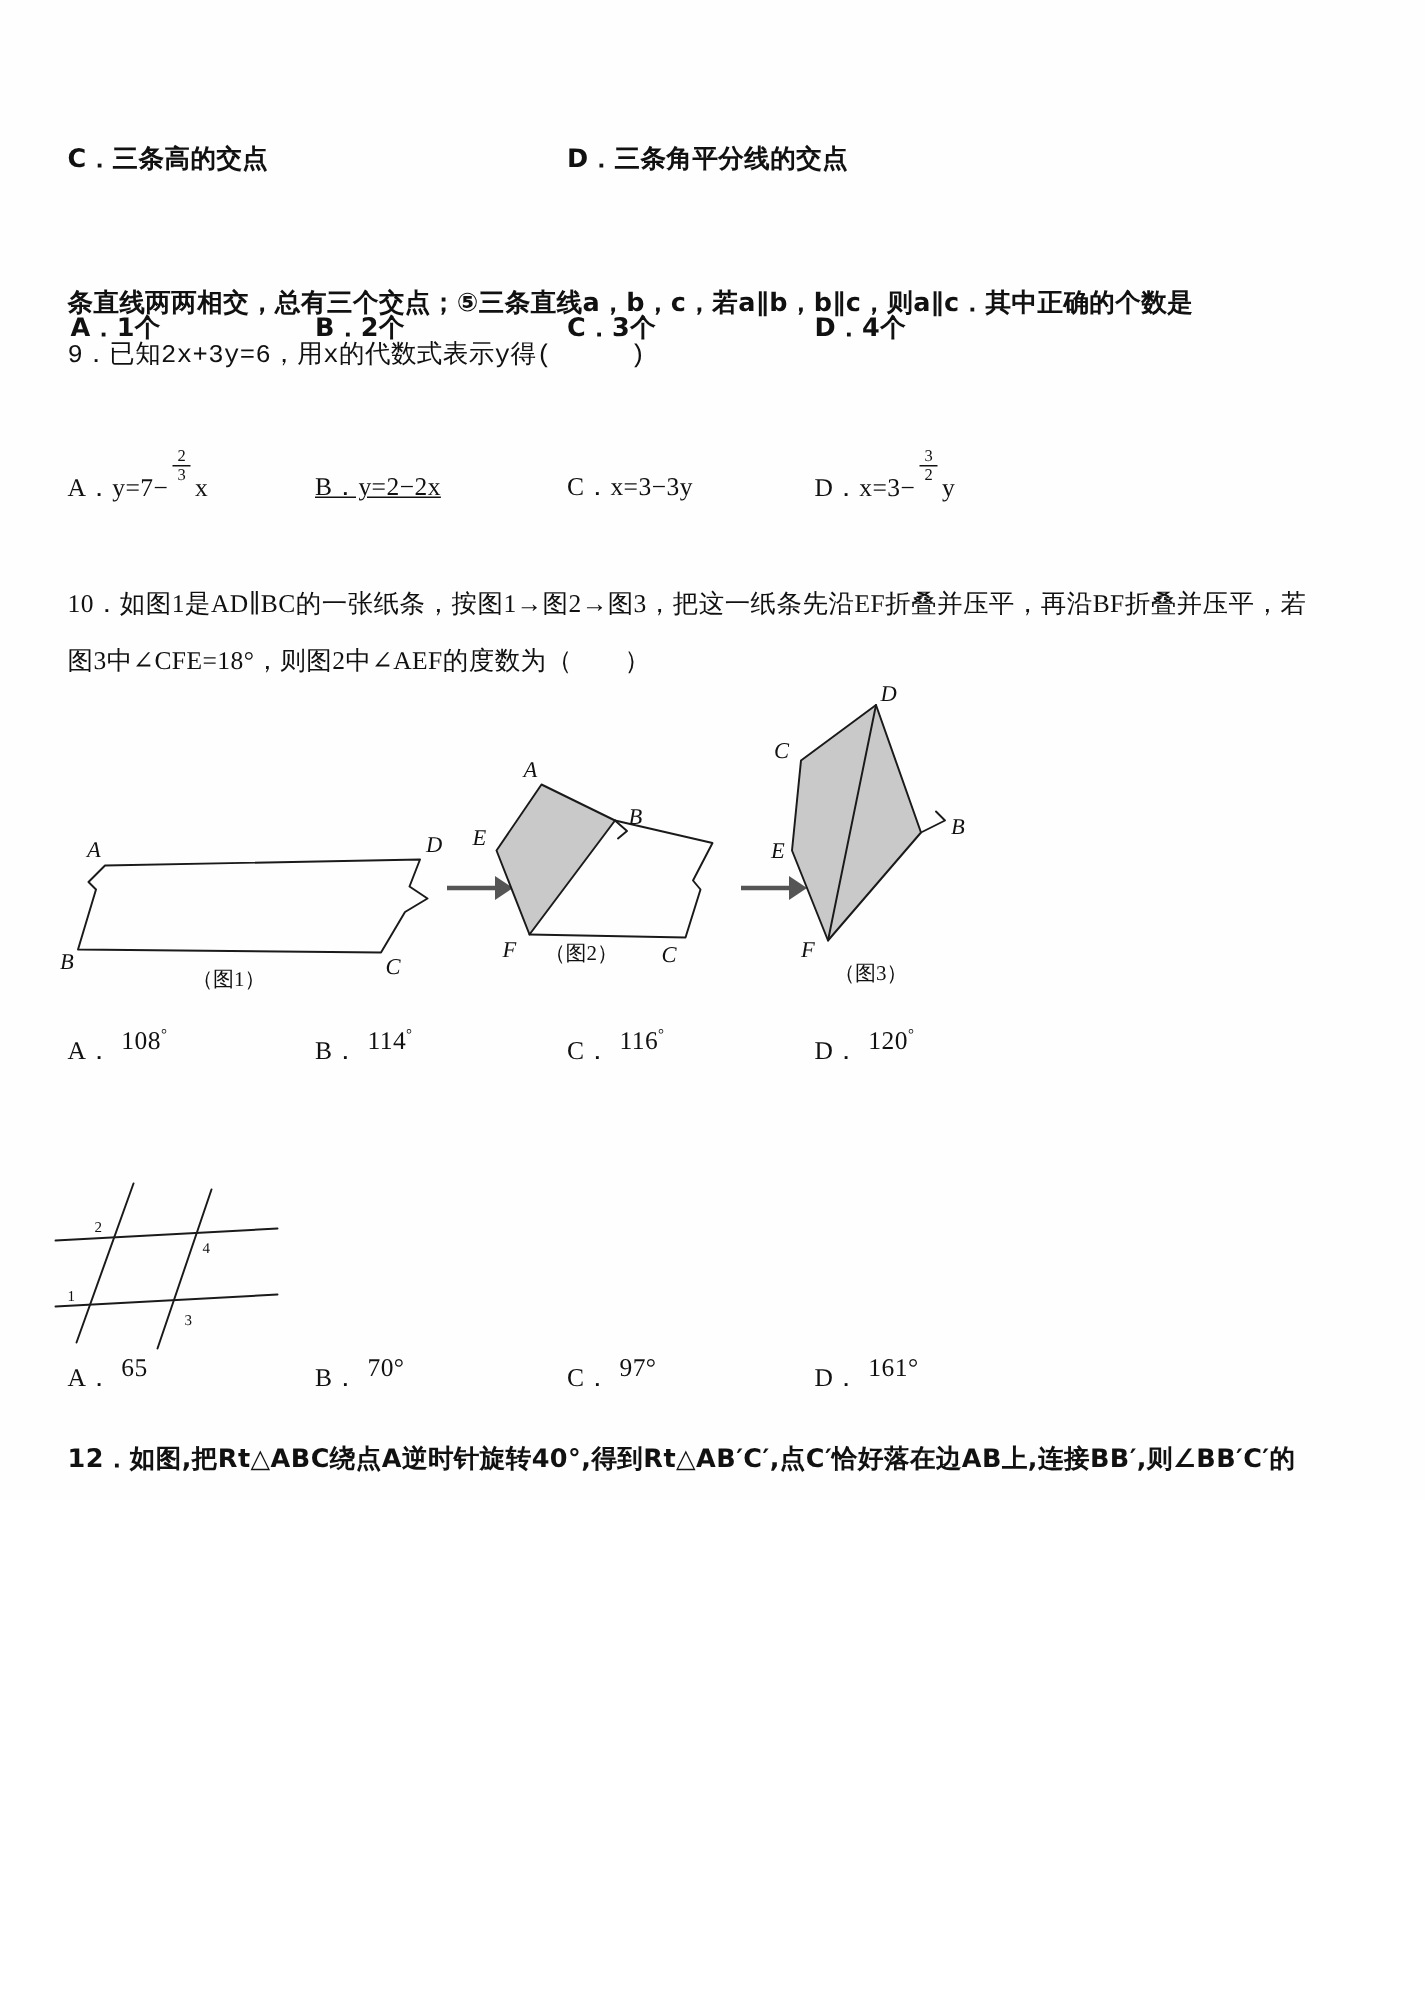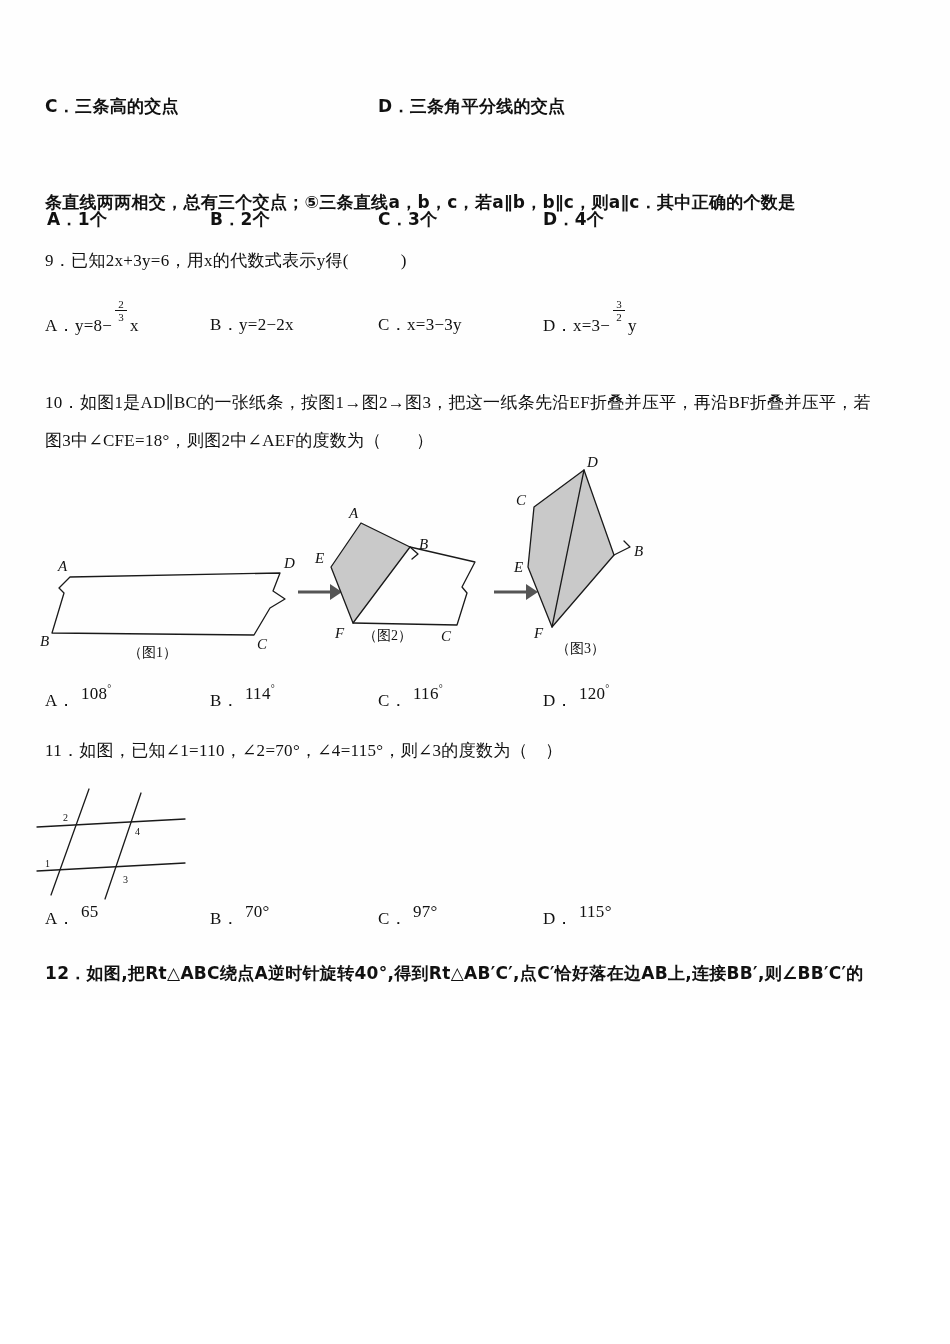--- a/index.html
+++ b/index.html
@@ -28,25 +28,25 @@
 
   <div class="row hei" style="left:45px;top:96px;">C．三条高的交点</div>
   <div class="row hei" style="left:378px;top:96px;">D．三条角平分线的交点</div>
 
   <div class="row hei" style="left:45px;top:172px;margin-top:20px;">条直线两两相交，总有三个交点；⑤三条直线a，b，c，若a∥b，b∥c，则a∥c．其中正确的个数是</div>
   <div class="row hei" style="left:47px;top:209px;">A．1个</div>
   <div class="row hei" style="left:210px;top:209px;">B．2个</div>
   <div class="row hei" style="left:378px;top:209px;">C．3个</div>
   <div class="row hei" style="left:543px;top:209px;">D．4个</div>
 
-  <div class="row song" style="left:45px;top:250px;">9．已知2x+3y=6，用x的代数式表示y得(　　　)</div>
+  <div class="row song" style="left:45px;top:227px;font-family:Liberation Mono, monospace;">9．已知2x+3y=6，用x的代数式表示y得(　　　)</div>
   <div class="row song" style="left:45px;top:314px;">
-    <span>A．y=8−</span><span class="frac"><span class="fn">2</span><span class="fd">3</span></span><span>x</span>
+    <span>A．y=7−</span><span class="frac"><span class="fn">2</span><span class="fd">3</span></span><span>x</span>
   </div>
-  <div class="row song" style="left:210px;top:314px;">B．y=2−2x</div>
+  <div class="row song" style="left:210px;top:314px;text-decoration:underline;">B．y=2−2x</div>
   <div class="row song" style="left:378px;top:314px;">C．x=3−3y</div>
   <div class="row song" style="left:543px;top:314px;">
     <span>D．x=3−</span><span class="frac"><span class="fn">3</span><span class="fd">2</span></span><span>y</span>
   </div>
 
   <div class="row song" style="left:45px;top:392px;">10．如图1是AD∥BC的一张纸条，按图1→图2→图3，把这一纸条先沿EF折叠并压平，再沿BF折叠并压平，若</div>
   <div class="row song" style="left:45px;top:430px;">图3中∠CFE=18°，则图2中∠AEF的度数为（　　）</div>
 
   <svg style="left:40px;top:545px;" width="262" height="118" viewBox="0 0 262 118">
     <path class="stroke" d="M30,32 L240,28 L233,46 L245,54 L230,63 L214,90 L12,88 L24,48 L19,43 Z"></path>
@@ -97,21 +97,20 @@
   <div class="row song" style="left:210px;top:690px;">
     <span>B．</span><span class="opt-val"><span>114</span><span class="deg">°</span></span>
   </div>
   <div class="row song" style="left:378px;top:690px;">
     <span>C．</span><span class="opt-val"><span>116</span><span class="deg">°</span></span>
   </div>
   <div class="row song" style="left:543px;top:690px;">
     <span>D．</span><span class="opt-val"><span>120</span><span class="deg">°</span></span>
   </div>
 
-  <div class="row song" style="left:45px;top:740px;">11．如图，已知∠1=110，∠2=70°，∠4=115°，则∠3的度数为（　）</div>
 
   <svg style="left:35px;top:783px;" width="156" height="120" viewBox="0 0 156 120">
     <path class="stroke" d="M2,44 L150,36"></path>
     <path class="stroke" d="M2,88 L150,80"></path>
     <path class="stroke" d="M54,6 L16,112"></path>
     <path class="stroke" d="M106,10 L70,116"></path>
     <text x="28" y="38" class="ang">2</text>
     <text x="10" y="84" class="ang">1</text>
     <text x="100" y="52" class="ang">4</text>
     <text x="88" y="100" class="ang">3</text>
@@ -120,21 +119,21 @@
   <div class="row song" style="left:45px;top:908px;">
     <span>A．</span><span class="opt-val"><span>65</span></span>
   </div>
   <div class="row song" style="left:210px;top:908px;">
     <span>B．</span><span class="opt-val"><span>70°</span></span>
   </div>
   <div class="row song" style="left:378px;top:908px;">
     <span>C．</span><span class="opt-val"><span>97°</span></span>
   </div>
   <div class="row song" style="left:543px;top:908px;">
-    <span>D．</span><span class="opt-val"><span>115°</span></span>
+    <span>D．</span><span class="opt-val"><span>161°</span></span>
   </div>
 
   <div class="row hei" style="left:45px;top:963px;">12．如图,把Rt△ABC绕点A逆时针旋转40°,得到Rt△AB′C′,点C′恰好落在边AB上,连接BB′,则∠BB′C′的</div>
   <div class="row hei" style="left:45px;top:1001px;">大小为（　）</div>
 
   <svg style="left:50px;top:1035px;" width="236" height="182" viewBox="0 0 236 182">
     <path class="stroke" d="M25,152 L122,152 L124,62 L25,152"></path>
     <path class="stroke" d="M25,152 L45,25"></path>
     <path class="stroke" d="M45,25 L124,62"></path>
     <path class="stroke" d="M45,25 L101,84"></path>

